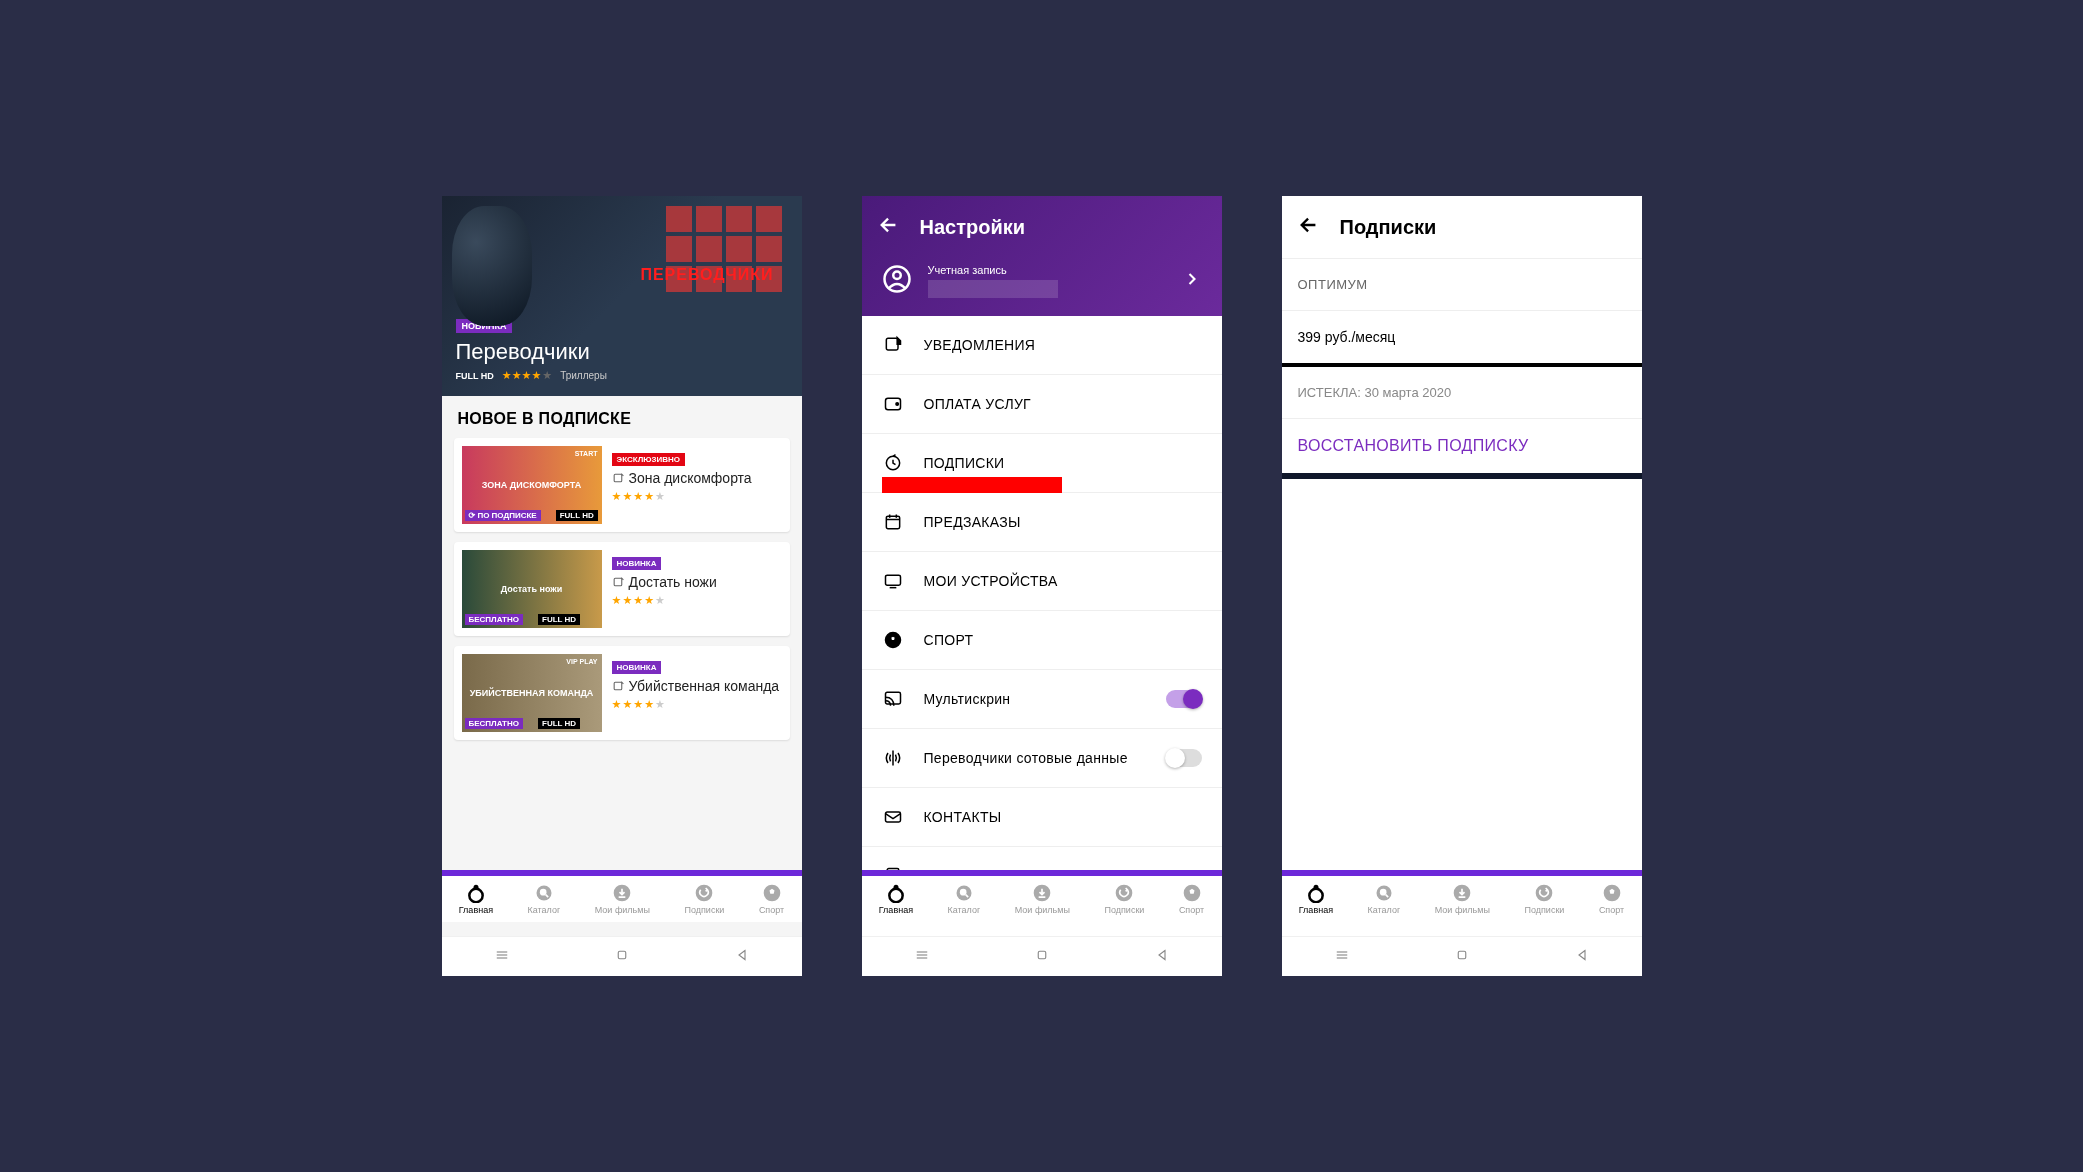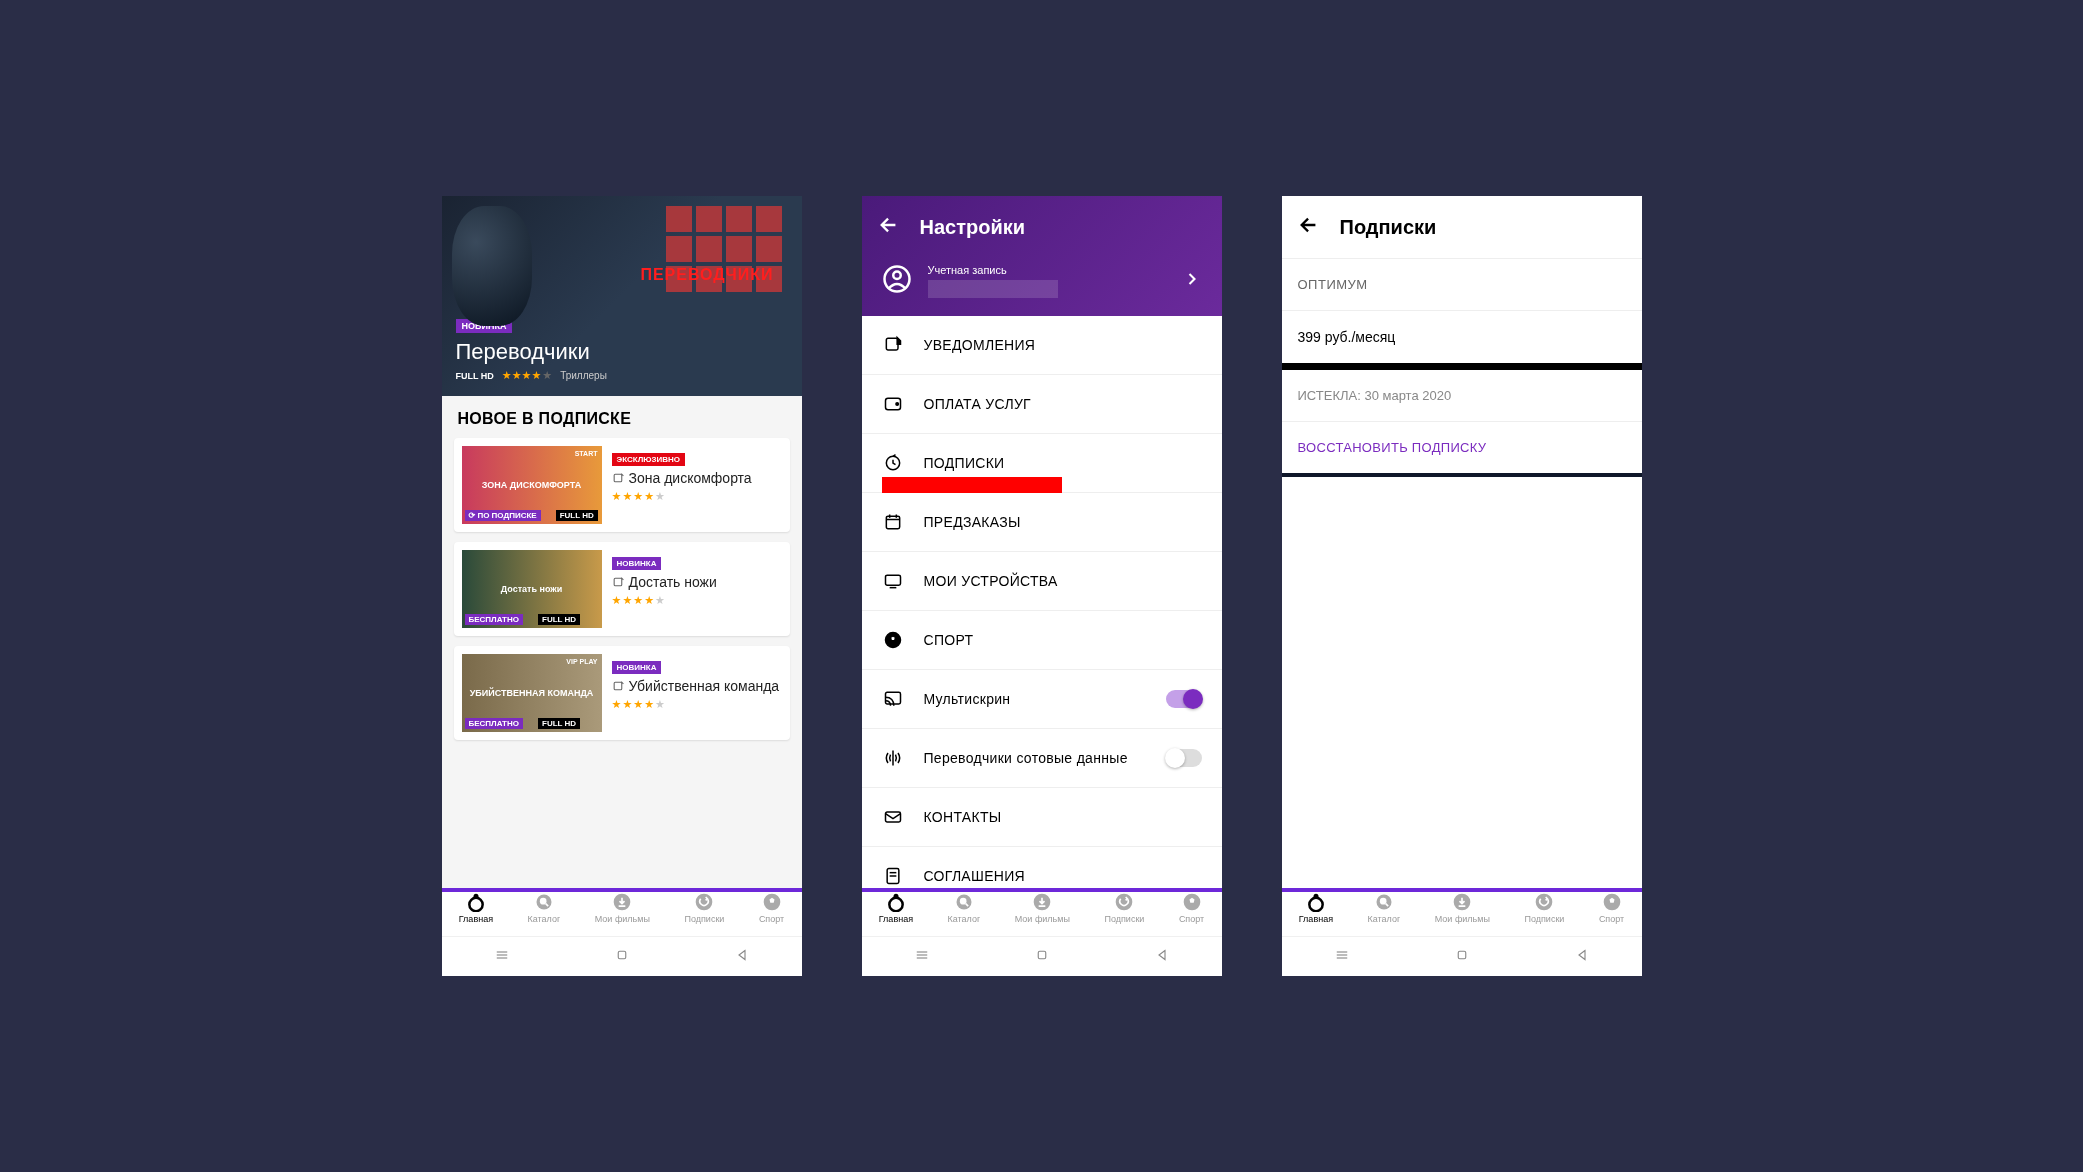--- a/index.html
+++ b/index.html
@@ -35,21 +35,21 @@
 .card-tag.sub { background: #7b2cbf; display: flex; align-items: center; gap: 2px; }
 .card-img-brand { position: absolute; top: 4px; right: 4px; font-size: 7px; font-weight: 700; }
 .card-body { flex: 1; padding-top: 2px; }
 .card-badge { font-size: 8px; background: #7b2cbf; color: #fff; padding: 2px 5px; display: inline-block; font-weight: 700; margin-bottom: 4px; }
 .card-badge.exc { background: #e30613; }
 .card-title { font-size: 14px; color: #222; margin-bottom: 4px; display: flex; align-items: center; gap: 4px; }
 .card-stars { color: #ffa500; font-size: 11px; display: flex; gap: 1px; }
 .card-stars .grey { color: #ccc; }
 
 
-.navbar { position: absolute; bottom: 36px; left: 0; right: 0; height: 52px; background: #fff; display: flex; justify-content: space-around; border-top: 4px solid #6d28d9; }
+.navbar { position: absolute; bottom: 54px; left: 0; right: 0; height: 52px; background: #fff; display: flex; justify-content: space-around; align-items: center; border-top: 6px solid #6d28d9; }
 .nav-item { display: flex; flex-direction: column; align-items: center; gap: 2px; font-size: 9px; color: #999; }
 .nav-item.active { color: #000; }
 .nav-item svg { width: 20px; height: 20px; }
 
 
 .sysbar { position: absolute; bottom: 0; left: 0; right: 0; height: 40px; background: #fff; display: flex; justify-content: space-around; align-items: center; border-top: 1px solid #f0f0f0; }
 .sysbar svg { width: 18px; height: 18px; stroke: #888; fill: none; stroke-width: 1.5; }
 
 
 .s2-header { background: linear-gradient(135deg, #4a1a7a 0%, #6b2a9c 100%); color: #fff; padding: 18px 16px 18px; }
@@ -66,23 +66,23 @@
 .toggle { margin-left: auto; width: 36px; height: 18px; background: #ddd; border-radius: 10px; position: relative; }
 .toggle::after { content: ""; width: 20px; height: 20px; background: #fff; border-radius: 50%; position: absolute; top: -1px; left: -1px; box-shadow: 0 1px 3px rgba(0,0,0,0.3); }
 .toggle.on { background: #c4a0e8; }
 .toggle.on::after { left: auto; right: -1px; background: #7b2cbf; }
 
 
 .s3-header { display: flex; align-items: center; gap: 20px; padding: 18px 16px; border-bottom: 1px solid #eee; }
 .s3-title { font-size: 20px; font-weight: 700; }
 .s3-body { flex: 1; padding-bottom: 92px; }
 .s3-name { padding: 18px 16px; font-size: 13px; color: #666; letter-spacing: 0.5px; border-bottom: 1px solid #eee; }
-.s3-price { padding: 18px 16px; font-size: 14px; border-bottom: 7px solid #000000; }
+.s3-price { padding: 18px 16px; font-size: 14px; border-bottom: 4px solid #000000; }
 .s3-expires { padding: 18px 16px; font-size: 13px; color: #888; border-bottom: 1px solid #eee; }
-.s3-restore { padding: 18px 16px; font-size: 13px; color: #7b2cbf; font-weight: 500; letter-spacing: 0.3px; border-bottom: 4px solid #0f172a; }
+.s3-restore { padding: 18px 16px; font-size: 16px; color: #7b2cbf; font-weight: 500; letter-spacing: 0.3px; border-bottom: 6px solid #0f172a; }
 
 .icon-svg { stroke: #000; fill: none; stroke-width: 2; }
 </style>
 </head>
 <body>
 
 <div class="phone">
   <div class="s1-content">
     <div class="hero">
       <div class="hero-face"></div>

